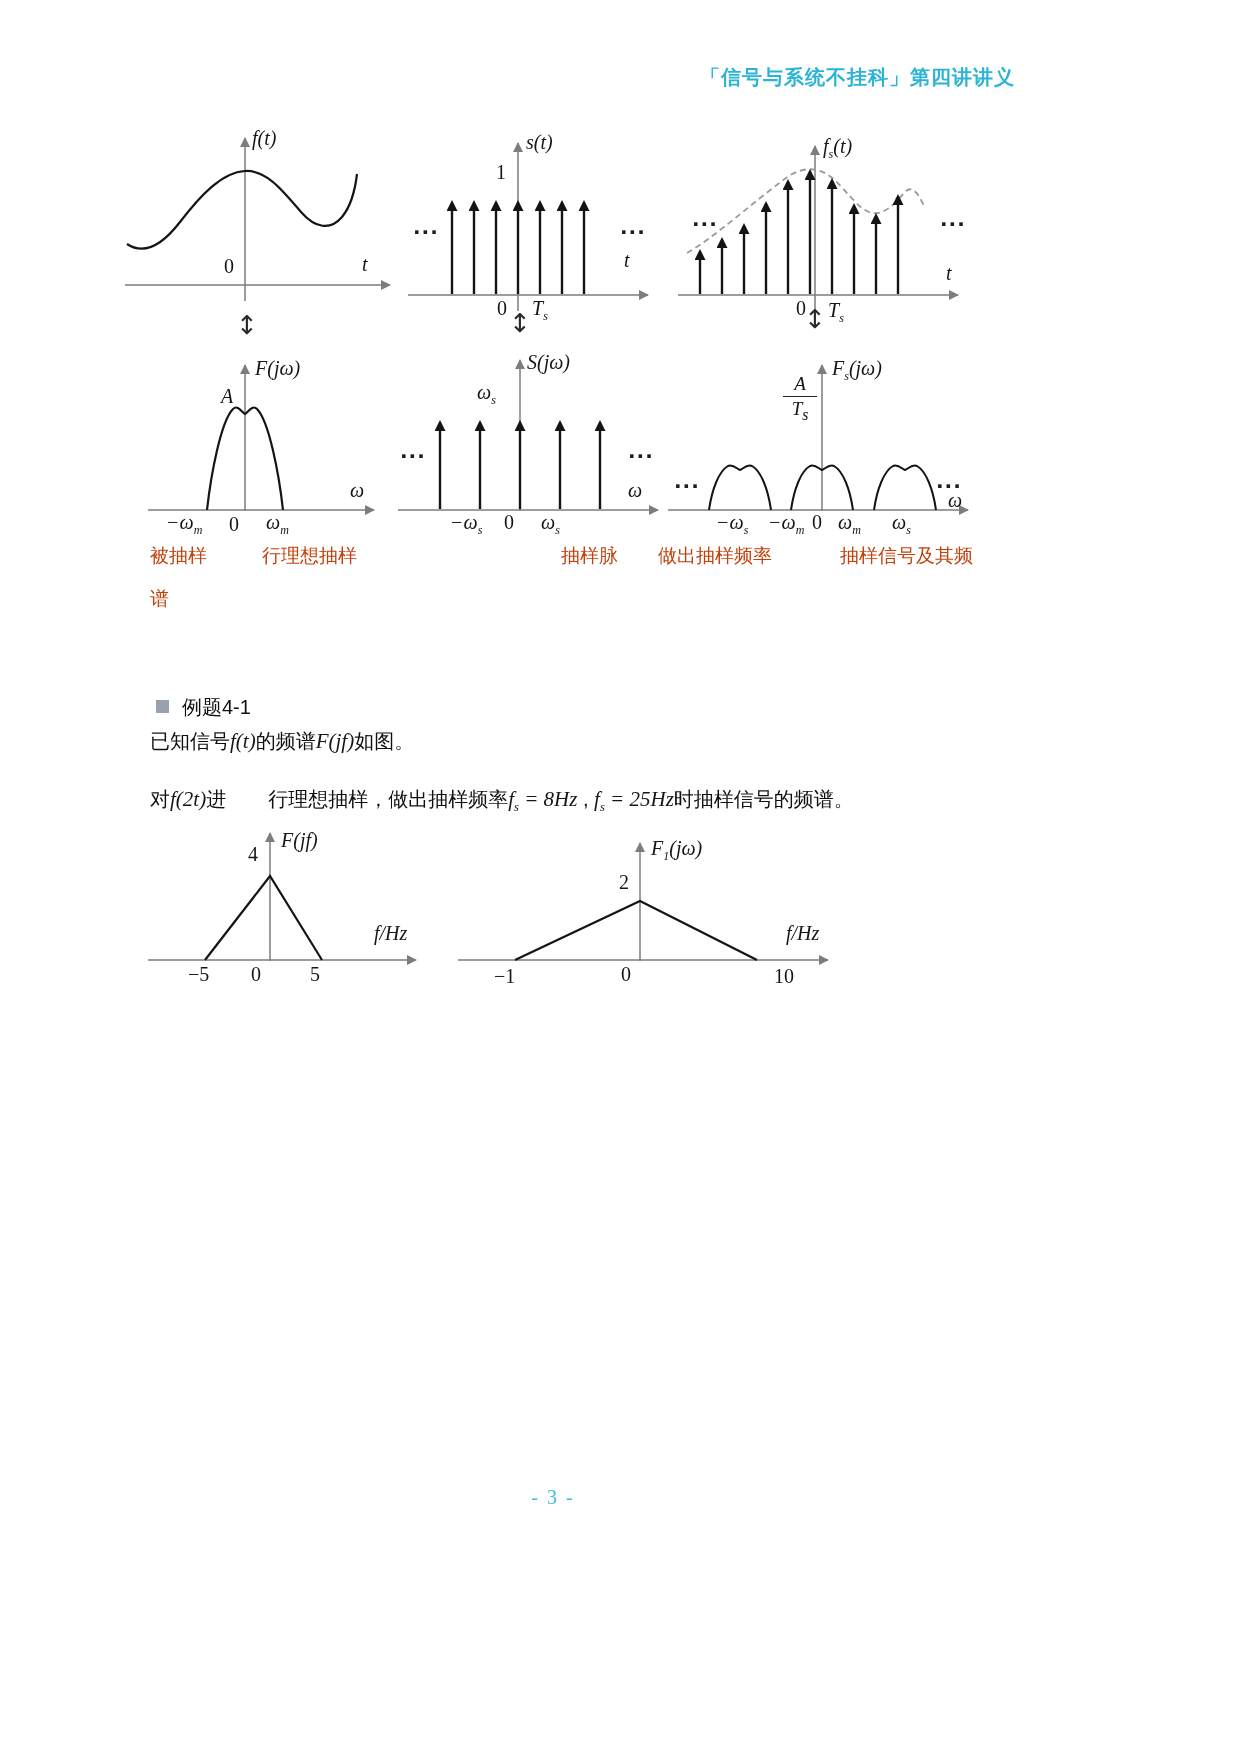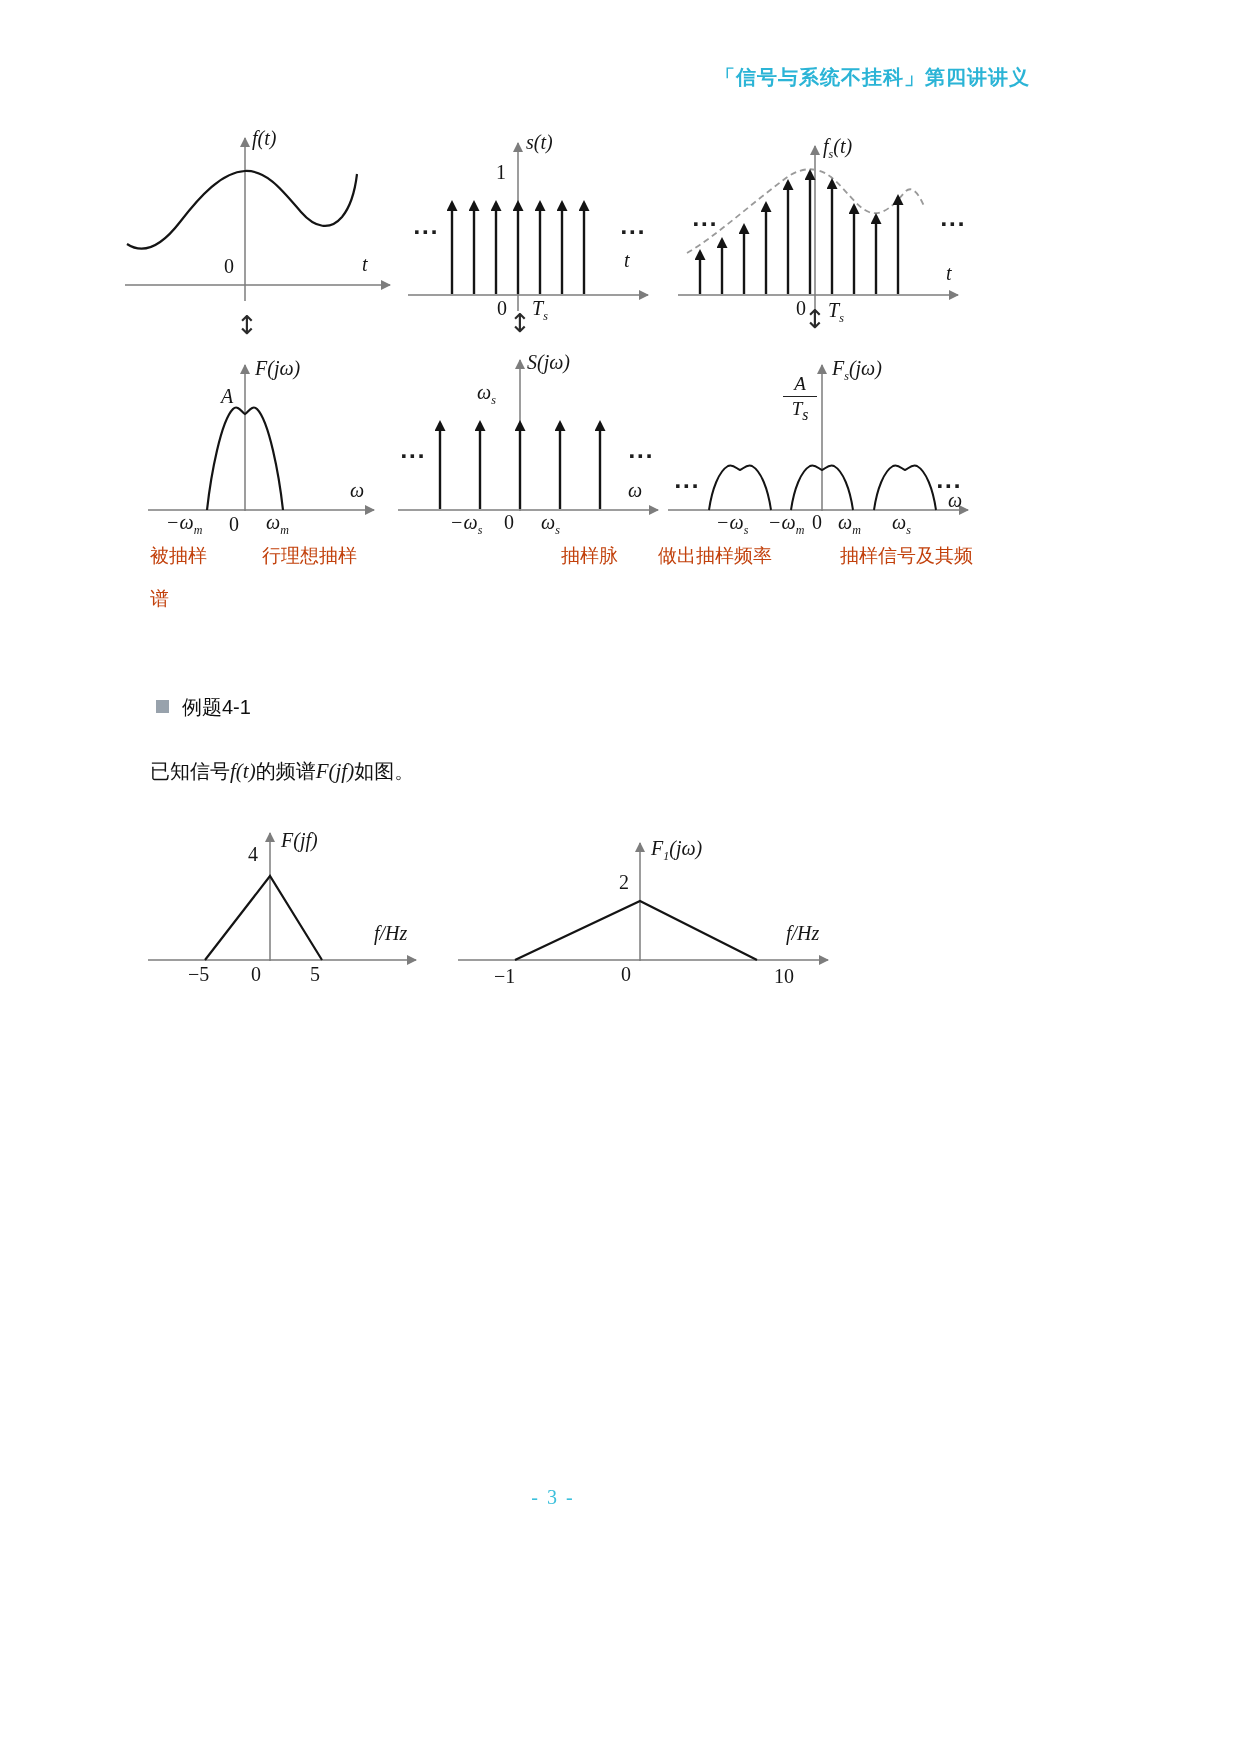--- a/index.html
+++ b/index.html
@@ -1,19 +1,19 @@
 <!DOCTYPE html>
 <html><head>
 <meta charset="utf-8">
 <style>
   html,body { margin:0; padding:0; background:#ffffff; }
   .page { position:relative; width:1240px; height:1754px; background:#fff; overflow:hidden;
           font-family:"Liberation Sans","DejaVu Sans",sans-serif; color:#101010; }
   svg.draw { position:absolute; left:0; top:0; }
-  .hdr { position:absolute; left:700px; top:64px; width:330px; text-align:right;
+  .hdr { position:absolute; left:700px; top:64px; width:330px; text-align:left;
          color:#2bb4d6; font-weight:bold; font-size:20px; letter-spacing:1px; white-space:nowrap; }
   .lab { position:absolute; font:italic 20px "Liberation Serif","DejaVu Serif",serif;
          color:#161616; white-space:nowrap; line-height:1; }
   .lab sub, .math sub { font-size:0.6em; font-style:italic; }
   .num { position:absolute; font:20px "Liberation Serif","DejaVu Serif",serif;
          color:#161616; white-space:nowrap; line-height:1; }
   .dots { position:absolute; font:bold 20px "DejaVu Sans",sans-serif; color:#1d1d1d;
           letter-spacing:1px; line-height:1; }
   .updown { position:absolute; font:26px "DejaVu Sans",sans-serif; color:#2a2a2a; line-height:1; }
   .cap { position:absolute; font-size:19px; color:#c2410c; white-space:nowrap; }
@@ -167,22 +167,25 @@
   <span class="cap" style="left:150px;top:543px">被抽样</span>
   <span class="cap" style="left:262px;top:543px">行理想抽样</span>
   <span class="cap" style="left:561px;top:543px">抽样脉</span>
   <span class="cap" style="left:658px;top:543px">做出抽样频率</span>
   <span class="cap" style="left:840px;top:543px">抽样信号及其频</span>
   <span class="cap" style="left:150px;top:586px">谱</span>
 
   <div class="exmark" style="left:156px;top:700px"></div>
   <div class="extitle" style="left:182px;top:694px">例题4-1</div>
 
-  <div class="bodyline" style="left:150px;top:758px">
+  <div class="bodyline" style="left:150px;top:728px">
     <span class="cn">已知信号</span><i class="math">f(t)</i><span class="cn">的频谱</span><i class="math">F(jf)</i><span class="cn">如图。</span>
+  </div>
+  <div class="bodyline" style="left:150px;top:786px">
+    <span class="cn">对</span><i class="math">f(2t)</i><span class="cn gap">进</span><span class="cn">行理想抽样，做出抽样频率</span><i class="math"><span>f</span><sub>s</sub><span> = 8Hz</span></i><span class="cn"> , </span><i class="math"><span>f</span><sub>s</sub><span> = 25Hz</span></i><span class="cn">时抽样信号的频谱。</span>
   </div>
 
   <span class="lab" style="left:281px;top:830px">F(jf)</span>
   <span class="num" style="left:248px;top:844px">4</span>
   <span class="num" style="left:188px;top:964px">−5</span>
   <span class="num" style="left:251px;top:964px">0</span>
   <span class="num" style="left:310px;top:964px">5</span>
   <span class="lab" style="left:374px;top:923px">f/Hz</span>
 
   <span class="lab" style="left:651px;top:838px"><span>F</span><sub>1</sub><span>(jω)</span></span>

